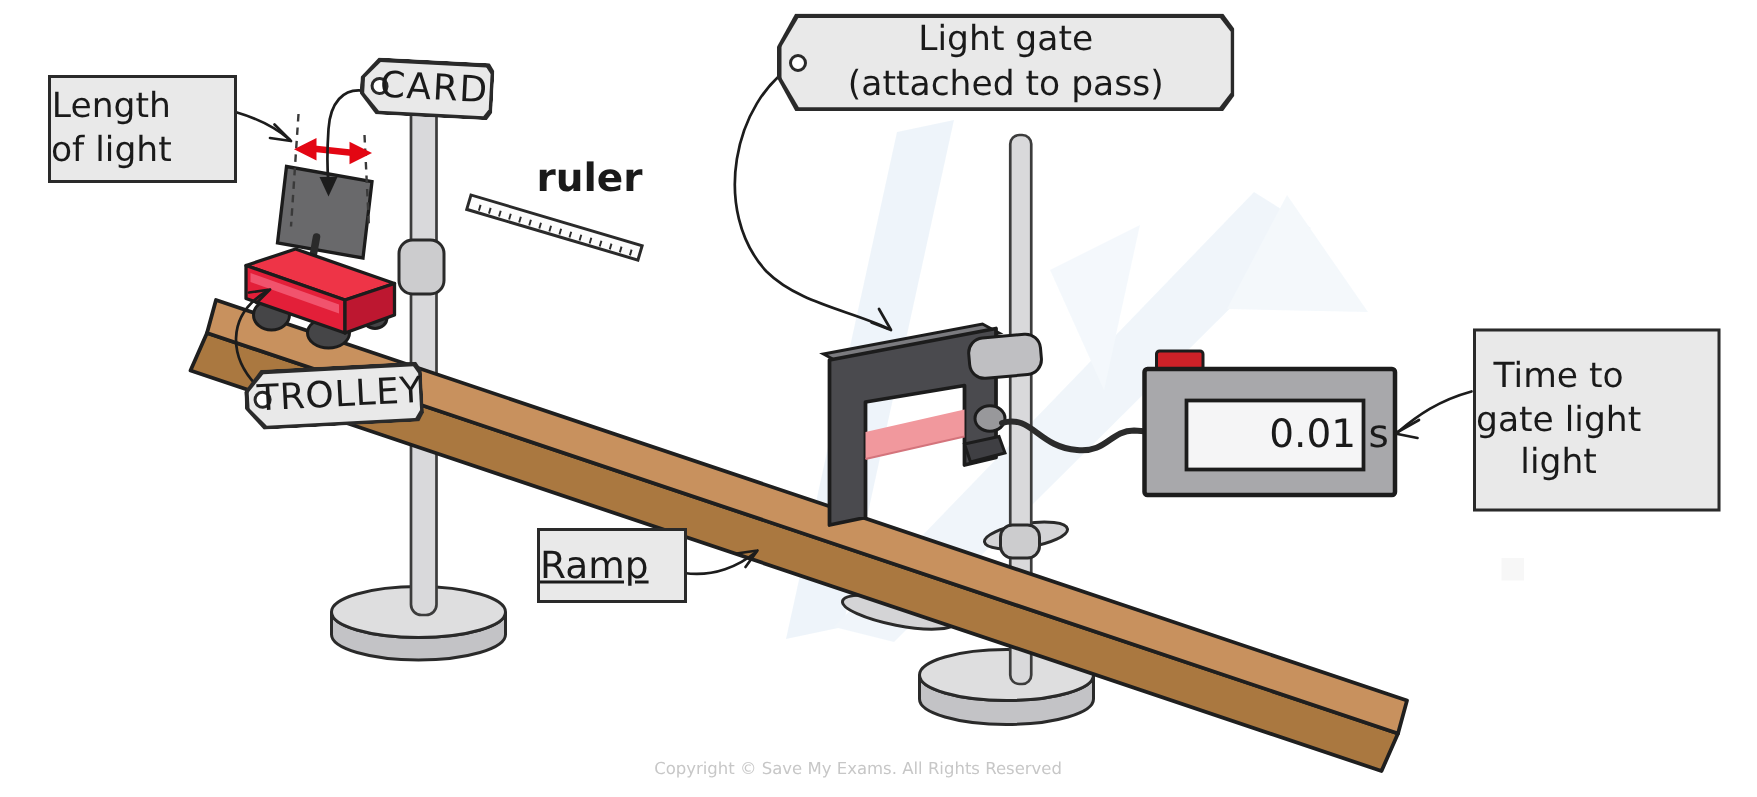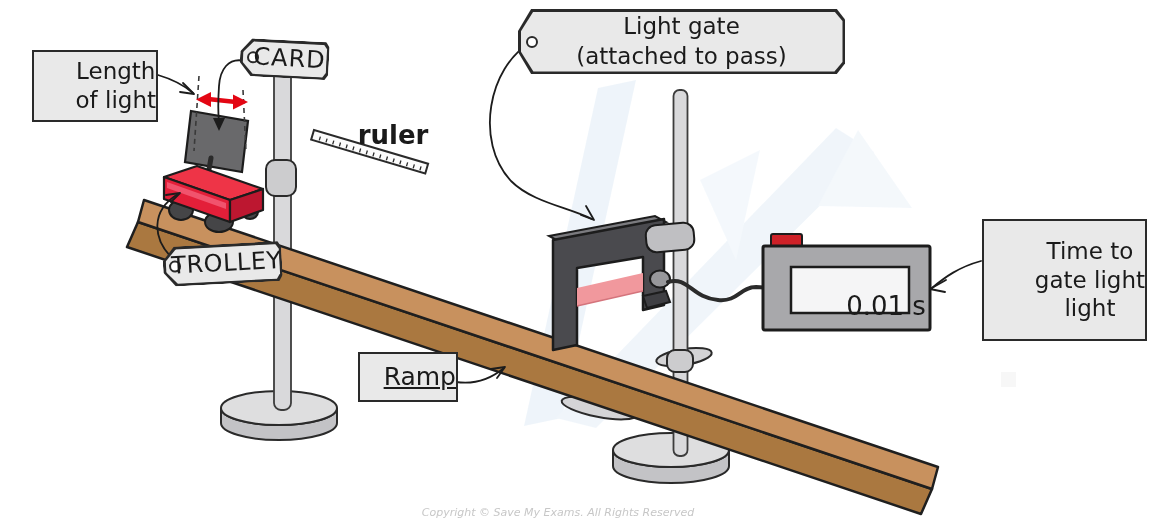--- a/index.html
+++ b/index.html
@@ -1,31 +1,31 @@
 <!DOCTYPE html>
 <html><head>
 <meta charset="utf-8">
 <style>
   html,body{margin:0;padding:0;background:#ffffff;}
   #stage{position:relative;width:1171px;height:531px;background:#ffffff;overflow:hidden;
          font-family:"DejaVu Sans",sans-serif;color:#1a1a1a;}
   #scene{position:absolute;left:0;top:0;}
   .label-box{position:absolute;background:#e9e9e9;border:2.5px solid #2a2a2a;
-             display:flex;align-items:center;justify-content:flex-end;text-align:center;
-             line-height:1.25;color:#1a1a1a;box-sizing:border-box;padding-left:37px;}
+             display:flex;align-items:center;justify-content:flex-start;text-align:center;
+             line-height:1.25;color:#1a1a1a;box-sizing:border-box;}
   .tag{position:absolute;}
   .tag-outer{position:absolute;inset:0;background:#2a2a2a;clip-path:var(--clip);}
   .tag-inner{position:absolute;inset:2.5px;background:#e9e9e9;clip-path:var(--clip);}
   .tag-hole{position:absolute;width:8px;height:8px;border:2px solid #2a2a2a;border-radius:50%;
             background:#ffffff;top:50%;transform:translateY(-50%);}
   .tag-text{position:absolute;inset:0;display:flex;align-items:center;justify-content:center;
             text-align:center;line-height:1.3;color:#1a1a1a;}
-  .plain-text{position:absolute;display:flex;align-items:center;justify-content:center;text-align:left;margin-top:16px;}
-  #copyright{position:absolute;left:408px;top:506px;width:300px;text-align:center;
-             font-size:11px;color:#c7c7c7;font-style:italic;}
+  .plain-text{position:absolute;display:flex;align-items:center;justify-content:center;text-align:left;}
+  #copyright{position:absolute;left:408px;top:506px;width:300px;text-align:right;
+             font-size:11px;color:#c7c7c7;}
 </style>
 </head>
 <body>
 
 <div id="stage">
 
   <svg id="scene" width="1171" height="531" viewBox="0 0 1171 531">
 
     <g opacity="0.6">
       <polygon points="598,88 636,80 562,418 524,426" fill="#e4eef7"></polygon>
@@ -135,21 +135,21 @@
   </div>
 
   <div class="tag" style="left:240px;top:40px;width:89px;height:38px;transform:rotate(3deg);
               --clip:polygon(13% 0%, 96% 0%, 100% 14%, 100% 86%, 96% 100%, 13% 100%, 0% 64%, 0% 36%);">
     <div class="tag-outer"></div>
     <div class="tag-inner"></div>
     <div class="tag-hole" style="left:7px;"></div>
     <div class="tag-text" style="font-size:24px;letter-spacing:1px;padding-left:10px;">CARD</div>
   </div>
 
-  <div class="tag" style="left:518px;top:9px;width:305px;height:65px;padding-left:22px;
+  <div class="tag" style="left:518px;top:9px;width:305px;height:65px;
               --clip:polygon(4% 0%, 97.5% 0%, 100% 16%, 100% 84%, 97.5% 100%, 4% 100%, 0% 66%, 0% 34%);">
     <div class="tag-outer"></div>
     <div class="tag-inner"></div>
     <div class="tag-hole" style="left:8px;"></div>
     <div class="tag-text" style="font-size:23px;">
       <div>
         <div>Light gate</div>
         <div>(attached to pass)</div>
       </div>
     </div>

